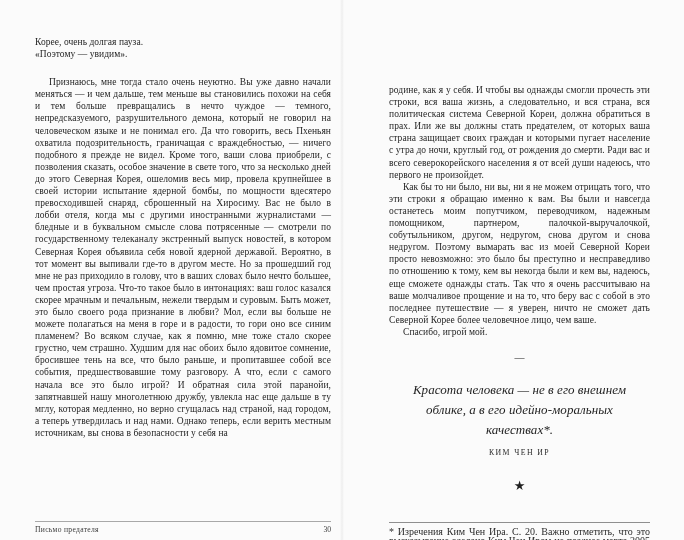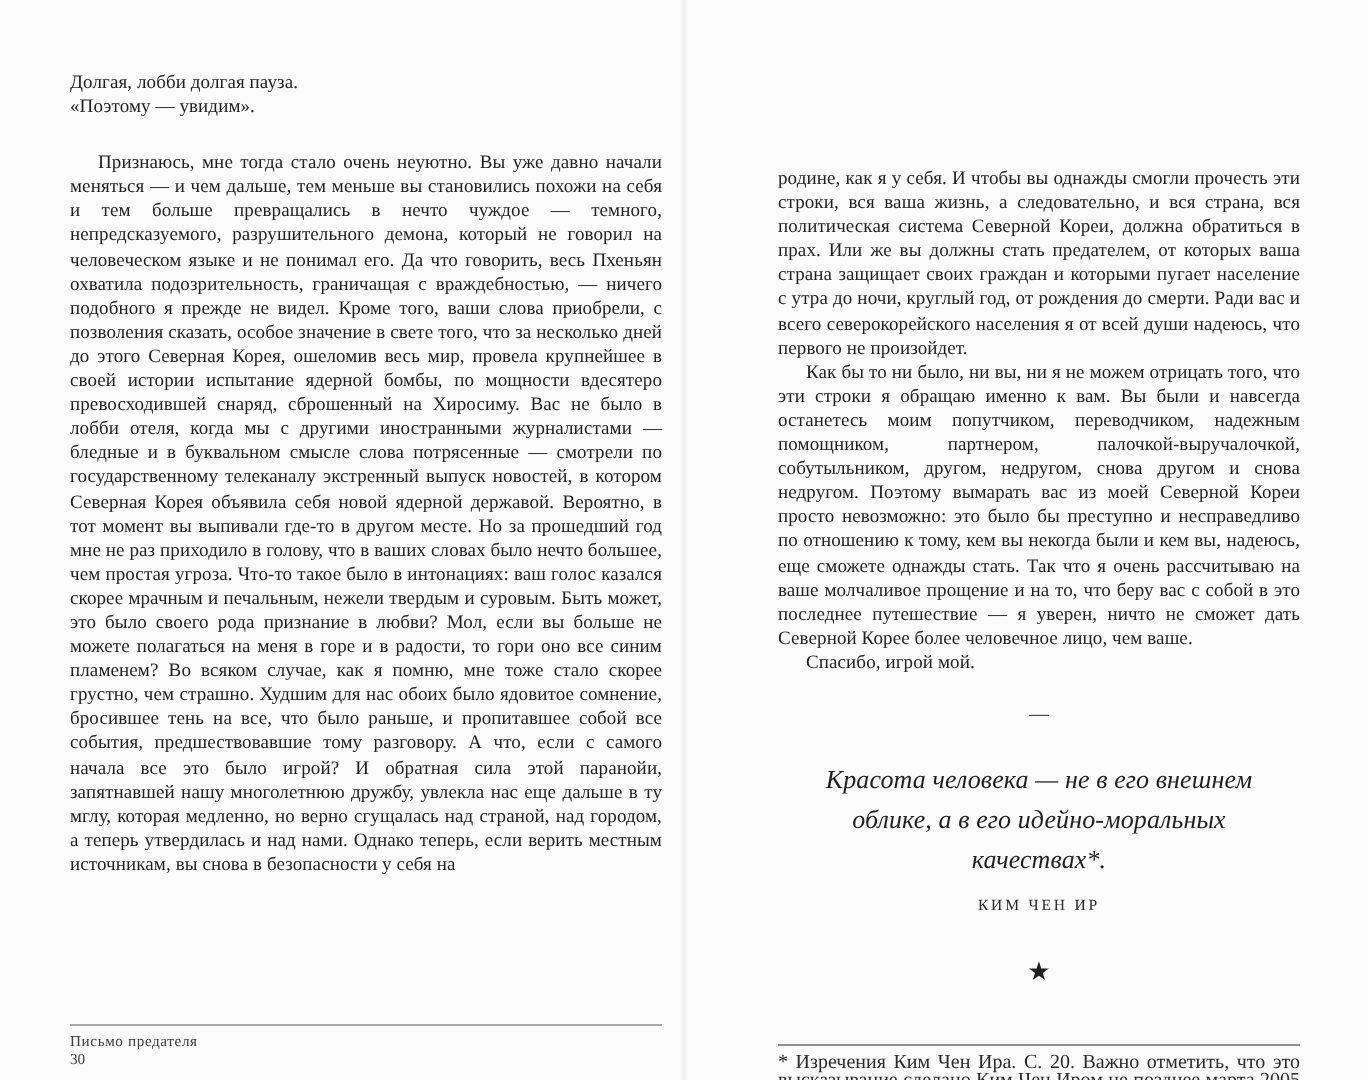--- a/index.html
+++ b/index.html
@@ -64,33 +64,33 @@
     position: absolute;
     bottom: 6px;
     border-top: 1px solid #a8a8a8;
     padding-top: 3px;
     display: flex;
     justify-content: space-between;
     align-items: baseline;
     font-size: 7.6px;
     color: #3c3c3c;
   }
-  .page-left  .footer { left: 35px; width: 296px; flex-direction: column; }
+  .page-left  .footer { left: 35px; width: 296px; }
   .page-right .footer { left: 47px; width: 261px; }
   .running-title { letter-spacing: 0.3px; }
   .page-number { color: #3c3c3c; }
 </style>
 </head>
 <body>
 
 <div class="spread">
 
   <div class="page page-left">
     <div class="text-area">
-      <p class="dialogue">Долгая, лобби долгая пауза.</p>
+      <p class="dialogue">Корее, очень долгая пауза.</p>
       <p class="dialogue">«Поэтому — увидим».</p>
       <p class="para indent gap-top">Признаюсь, мне тогда стало очень неуютно. Вы уже давно начали меняться — и чем дальше, тем меньше вы становились похожи на себя и тем больше превращались в нечто чуждое — темного, непредсказуемого, разрушительного демона, который не говорил на человеческом языке и не понимал его. Да что говорить, весь Пхеньян охватила подозрительность, граничащая с враждебностью, — ничего подобного я прежде не видел. Кроме того, ваши слова приобрели, с позволения сказать, особое значение в свете того, что за несколько дней до этого Северная Корея, ошеломив весь мир, провела крупнейшее в своей истории испытание ядерной бомбы, по мощности вдесятеро превосходившей снаряд, сброшенный на Хиросиму. Вас не было в лобби отеля, когда мы с другими иностранными журналистами — бледные и в буквальном смысле слова потрясенные — смотрели по государственному телеканалу экстренный выпуск новостей, в котором Северная Корея объявила себя новой ядерной державой. Вероятно, в тот момент вы выпивали где-то в другом месте. Но за прошедший год мне не раз приходило в голову, что в ваших словах было нечто большее, чем простая угроза. Что-то такое было в интонациях: ваш голос казался скорее мрачным и печальным, нежели твердым и суровым. Быть может, это было своего рода признание в любви? Мол, если вы больше не можете полагаться на меня в горе и в радости, то гори оно все синим пламенем? Во всяком случае, как я помню, мне тоже стало скорее грустно, чем страшно. Худшим для нас обоих было ядовитое сомнение, бросившее тень на все, что было раньше, и пропитавшее собой все события, предшествовавшие тому разговору. А что, если с самого начала все это было игрой? И обратная сила этой паранойи, запятнавшей нашу многолетнюю дружбу, увлекла нас еще дальше в ту мглу, которая медленно, но верно сгущалась над страной, над городом, а теперь утвердилась и над нами. Однако теперь, если верить местным источникам, вы снова в безопасности у себя на</p>
     </div>
     <div class="footer">
       <span class="running-title">Письмо предателя</span>
       <span class="page-number">30</span>
     </div>
   </div>
 
   <div class="spine"></div>

